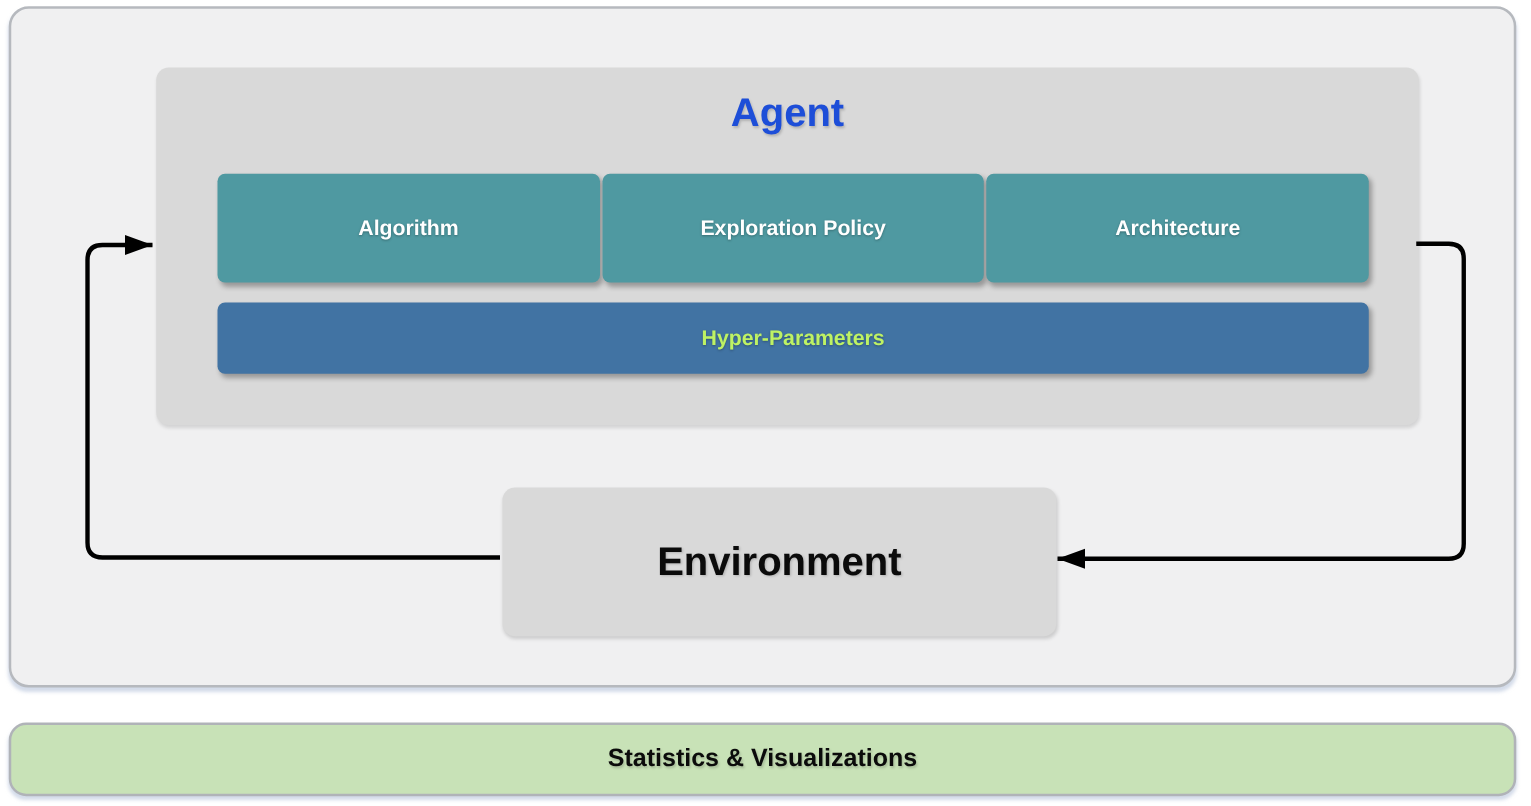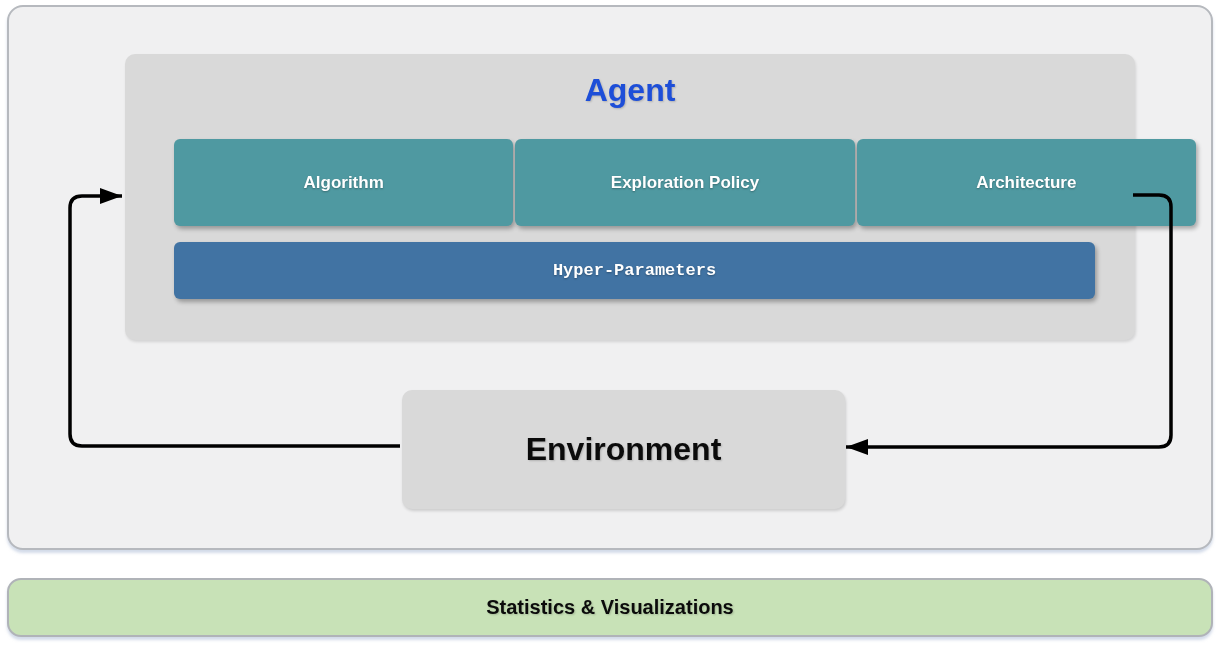--- a/index.html
+++ b/index.html
@@ -41,21 +41,21 @@
     width: 100%;
     text-align: center;
     font-size: 32px;
     font-weight: bold;
     color: #1d4ed8;
     text-shadow: 1px 1px 2px rgba(0,0,0,.18);
   }
   .module-row {
     position: absolute;
     left: 49px; top: 85px;
-    width: 1022px; height: 87px;
+    width: 921px; height: 87px;
     display: flex;
     gap: 2px;
   }
   .module {
     flex: 1 1 0;
     background: var(--module-fill, #4f99a1);
     border-radius: 6px;
     box-shadow: 2px 3px 4px rgba(0,0,0,.3);
     display: flex;
     align-items: center;
@@ -68,25 +68,24 @@
   .hyper-bar {
     position: absolute;
     left: 49px; top: 188px;
     width: 921px; height: 57px;
     background: var(--hyper-parameters-fill, #4173a3);
     border-radius: 6px;
     box-shadow: 2px 3px 4px rgba(0,0,0,.3);
     display: flex;
     align-items: center;
     justify-content: center;
-    color: #ffffff;
+    color: #bef264;
     font-size: 17px;
     font-weight: bold;
     text-shadow: 0 1px 2px rgba(0,0,0,.3);
-    font-family: Liberation Mono, monospace;
   }
   
   .environment-box {
     position: absolute;
     left: 400px; top: 388px;
     width: 443px; height: 119px;
     background: var(--box-fill, #d9d9d9);
     border-radius: 10px;
     box-shadow: 1px 2px 3px rgba(0,0,0,.15);
     display: flex;

